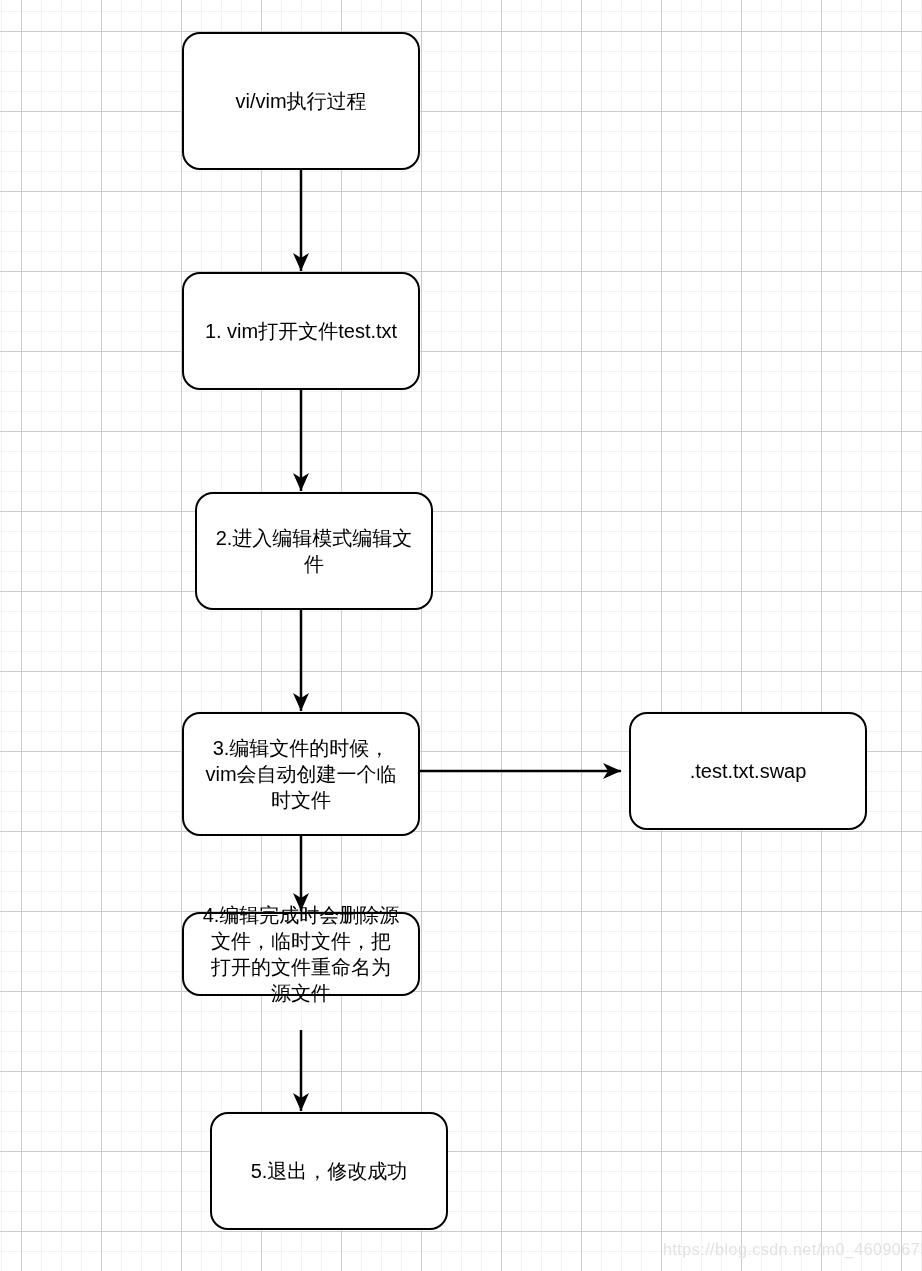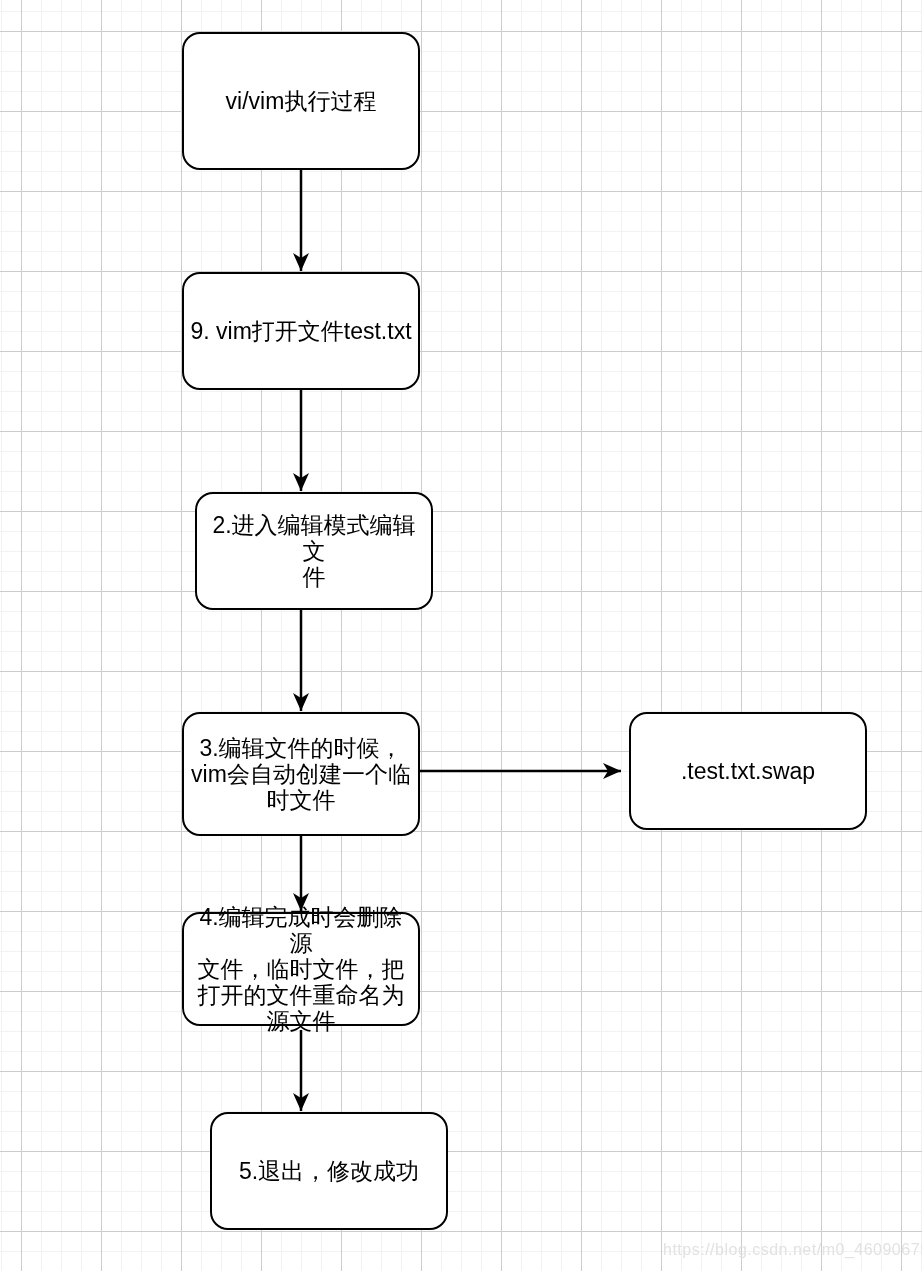--- a/index.html
+++ b/index.html
@@ -31,33 +31,33 @@
     position: absolute;
     box-sizing: border-box;
     width: 238px;
     background: #ffffff;
     border: 2.5px solid #000000;
     border-radius: 18px;
     display: flex;
     align-items: center;
     justify-content: center;
     text-align: center;
-    font-size: 23px;
+    font-size: 20px;
     line-height: 26px;
     color: #000000;
     white-space: pre-line;
     padding: 0 4px;
   }
 
   .node-start  { left: 182px; top: 32px;   height: 138px; }
   .node-step1  { left: 182px; top: 272px;  height: 118px; }
   .node-step2  { left: 195px; top: 492px;  height: 118px; }
   .node-step3  { left: 182px; top: 712px;  height: 124px; }
   .node-swap   { left: 622px; top: 712px;  height: 118px; margin-left: 7px; }
-  .node-step4  { left: 182px; top: 912px;  height: 114px; }
+  .node-step4  { left: 182px; top: 912px;  height: 84px; }
   .node-step5  { left: 182px; top: 1112px; height: 118px; margin-left: 28px; }
 
   .watermark {
     position: absolute;
     left: 663px;
     top: 1241px;
     font-size: 16px;
     color: #e2e2e2;
     letter-spacing: 0.5px;
     white-space: nowrap;
@@ -92,21 +92,21 @@
     <g>
       <line x1="301" y1="1030" x2="301" y2="1111" stroke="#000000" stroke-width="2.5" marker-end="url(#arrowhead)"></line>
     </g>
   </svg>
 
   <div class="node node-start">
     <span>vi/vim执行过程</span>
   </div>
 
   <div class="node node-step1">
-    <span>9. vim打开文件test.txt</span>
+    <span>1. vim打开文件test.txt</span>
   </div>
 
   <div class="node node-step2">
     <span>2.进入编辑模式编辑文
 件</span>
   </div>
 
   <div class="node node-step3">
     <span>3.编辑文件的时候，
 vim会自动创建一个临

